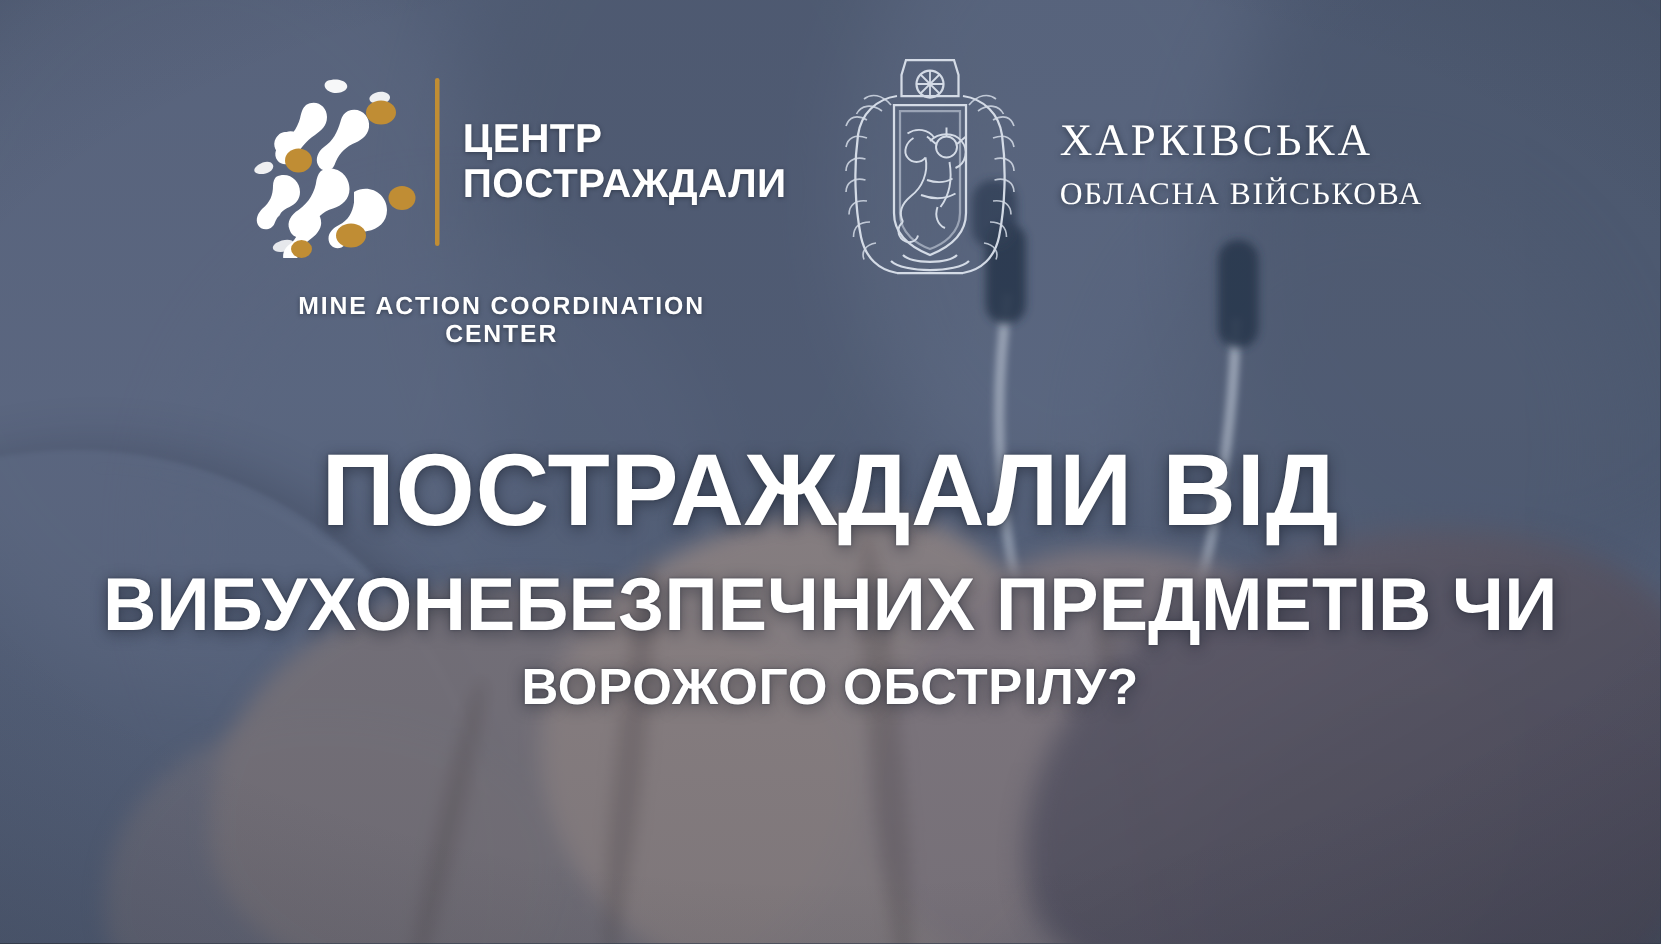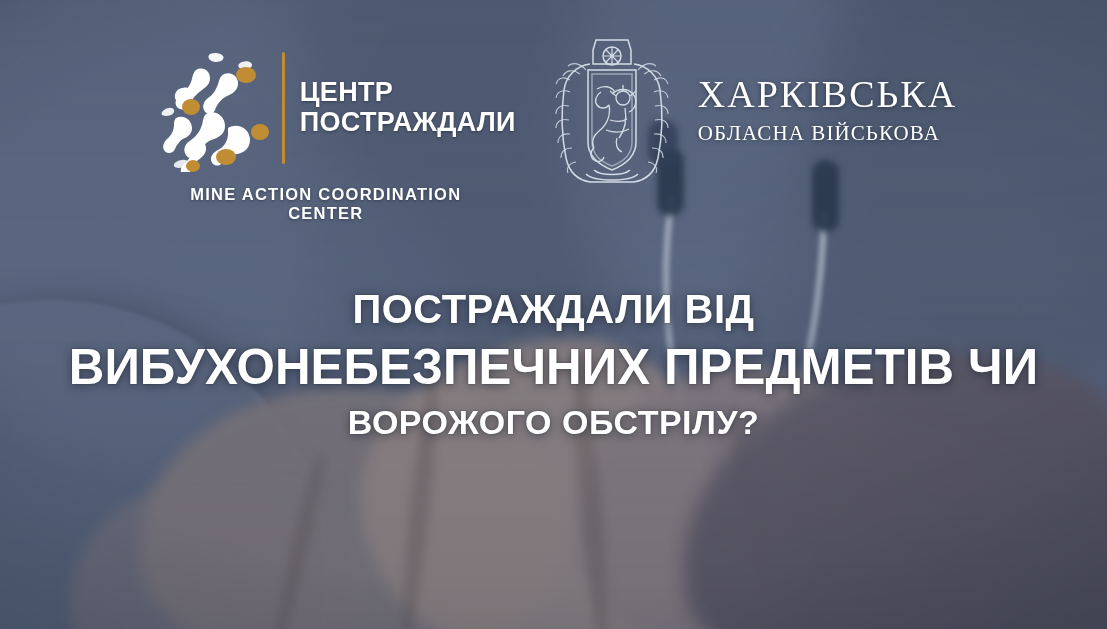--- a/index.html
+++ b/index.html
@@ -104,46 +104,46 @@
   .macc-divider{
     width:3px;height:112px;background:#c08d34;margin:0 15px 0 4px;flex:0 0 3px;border-radius:2px;
   }
   .macc-words{
     display:flex;flex-direction:column;
     font-weight:700;color:#ffffff;
     font-size:27px;line-height:1.11;letter-spacing:.3px;
     text-shadow:0 1px 3px rgba(25,32,46,.55);
   }
   .macc-tagline{
-    margin-top:13px;text-align:center;
+    margin-top:23px;text-align:center;
     font-weight:700;font-size:16.5px;letter-spacing:1.25px;color:#ffffff;
     text-shadow:0 1px 3px rgba(25,32,46,.55);
   }
 
   
   .khova{position:relative;display:flex;align-items:center;gap:20px;padding-top:34px;}
   .khova-arms{width:132px;height:152px;flex:0 0 132px;}
   .khova-words{
     display:flex;flex-direction:column;justify-content:center;
     font-family:"Liberation Serif", serif;color:#ffffff;
     text-shadow:0 1px 4px rgba(22,30,44,.6);
   }
-  .kh-1{font-size:38px;letter-spacing:2.0px;line-height:1.08;}
+  .kh-1{font-size:30px;letter-spacing:2.0px;line-height:1.08;}
   .kh-2{font-size:21px;letter-spacing:1.1px;line-height:1.25;margin-top:5px;}
   .kh-3{font-size:18.5px;letter-spacing:1.1px;line-height:1.25;}
 
   
   .headline{
     position:absolute;left:0;right:0;top:283px;
     text-align:center;color:#ffffff;
     font-weight:700;
     text-shadow:0 2px 10px rgba(22,28,40,.55), 0 0 2px rgba(30,38,52,.5);
   }
   .hl-line{display:block;white-space:nowrap;}
-  .hl-1{font-size:40px;letter-spacing:.5px;line-height:1.30;}
+  .hl-1{font-size:68px;letter-spacing:.5px;line-height:1.30;}
   .hl-2{font-size:50px;letter-spacing:.1px;line-height:1.30;transform:scaleX(.985);}
   .hl-3{font-size:34px;letter-spacing:.5px;line-height:1.30;}
 </style>
 </head>
 <body>
 
 <div class="stage">
 
   <div class="bg">
     <div class="bg-base"></div>

